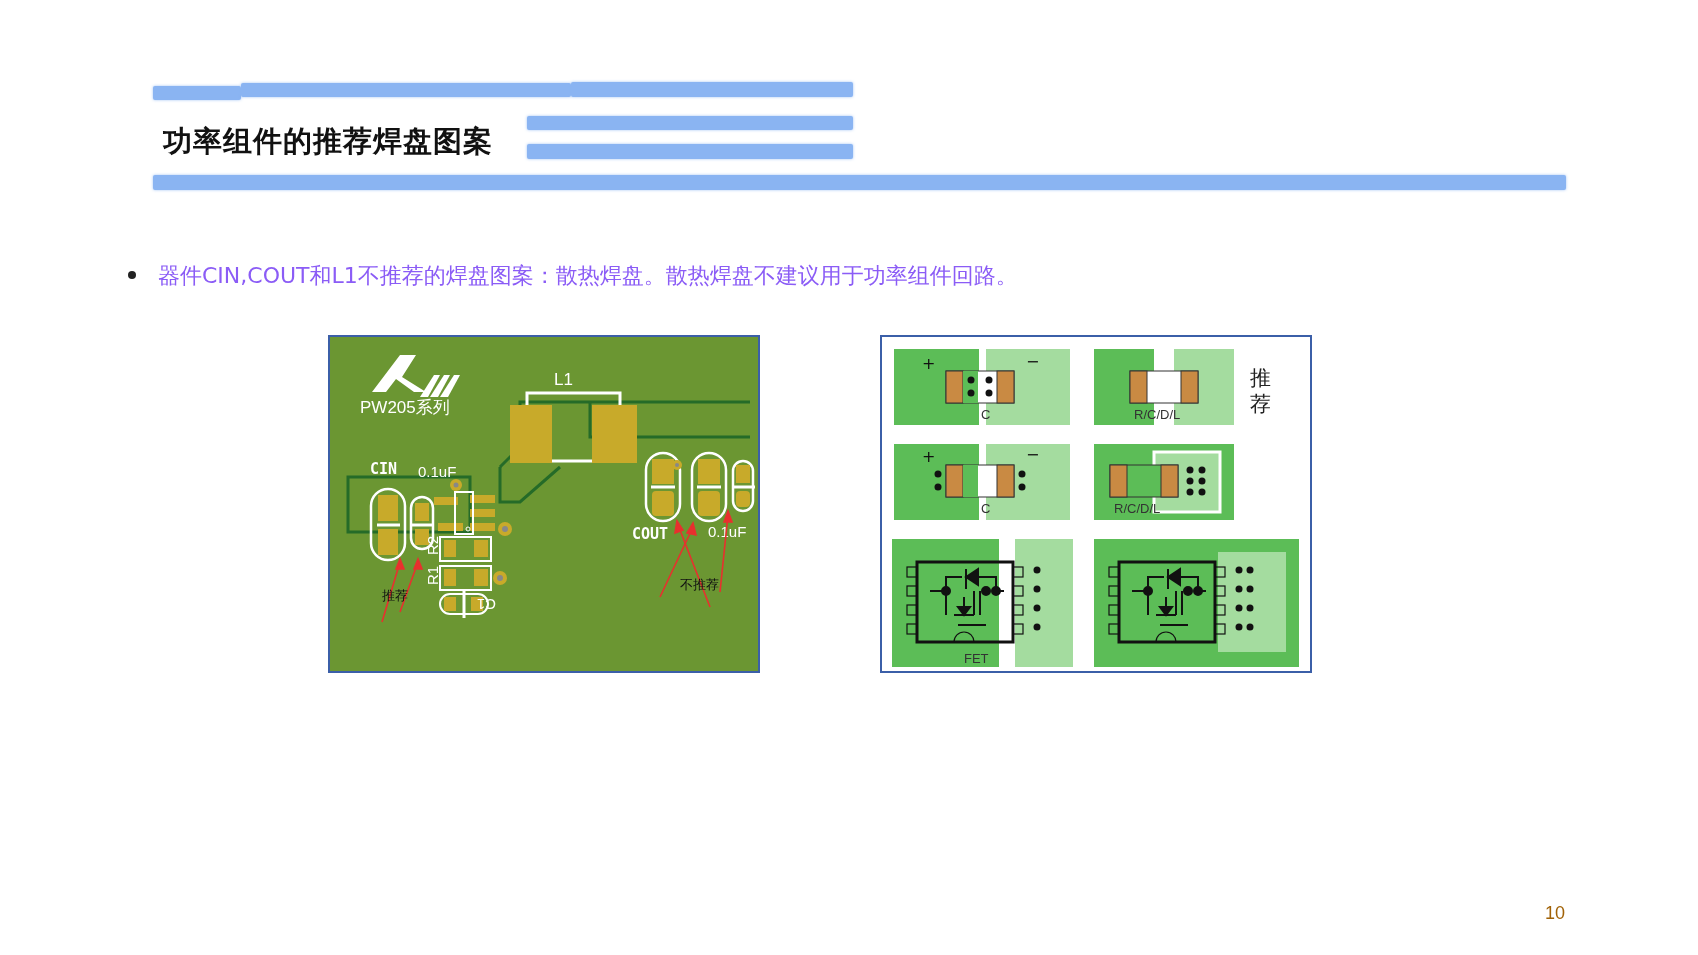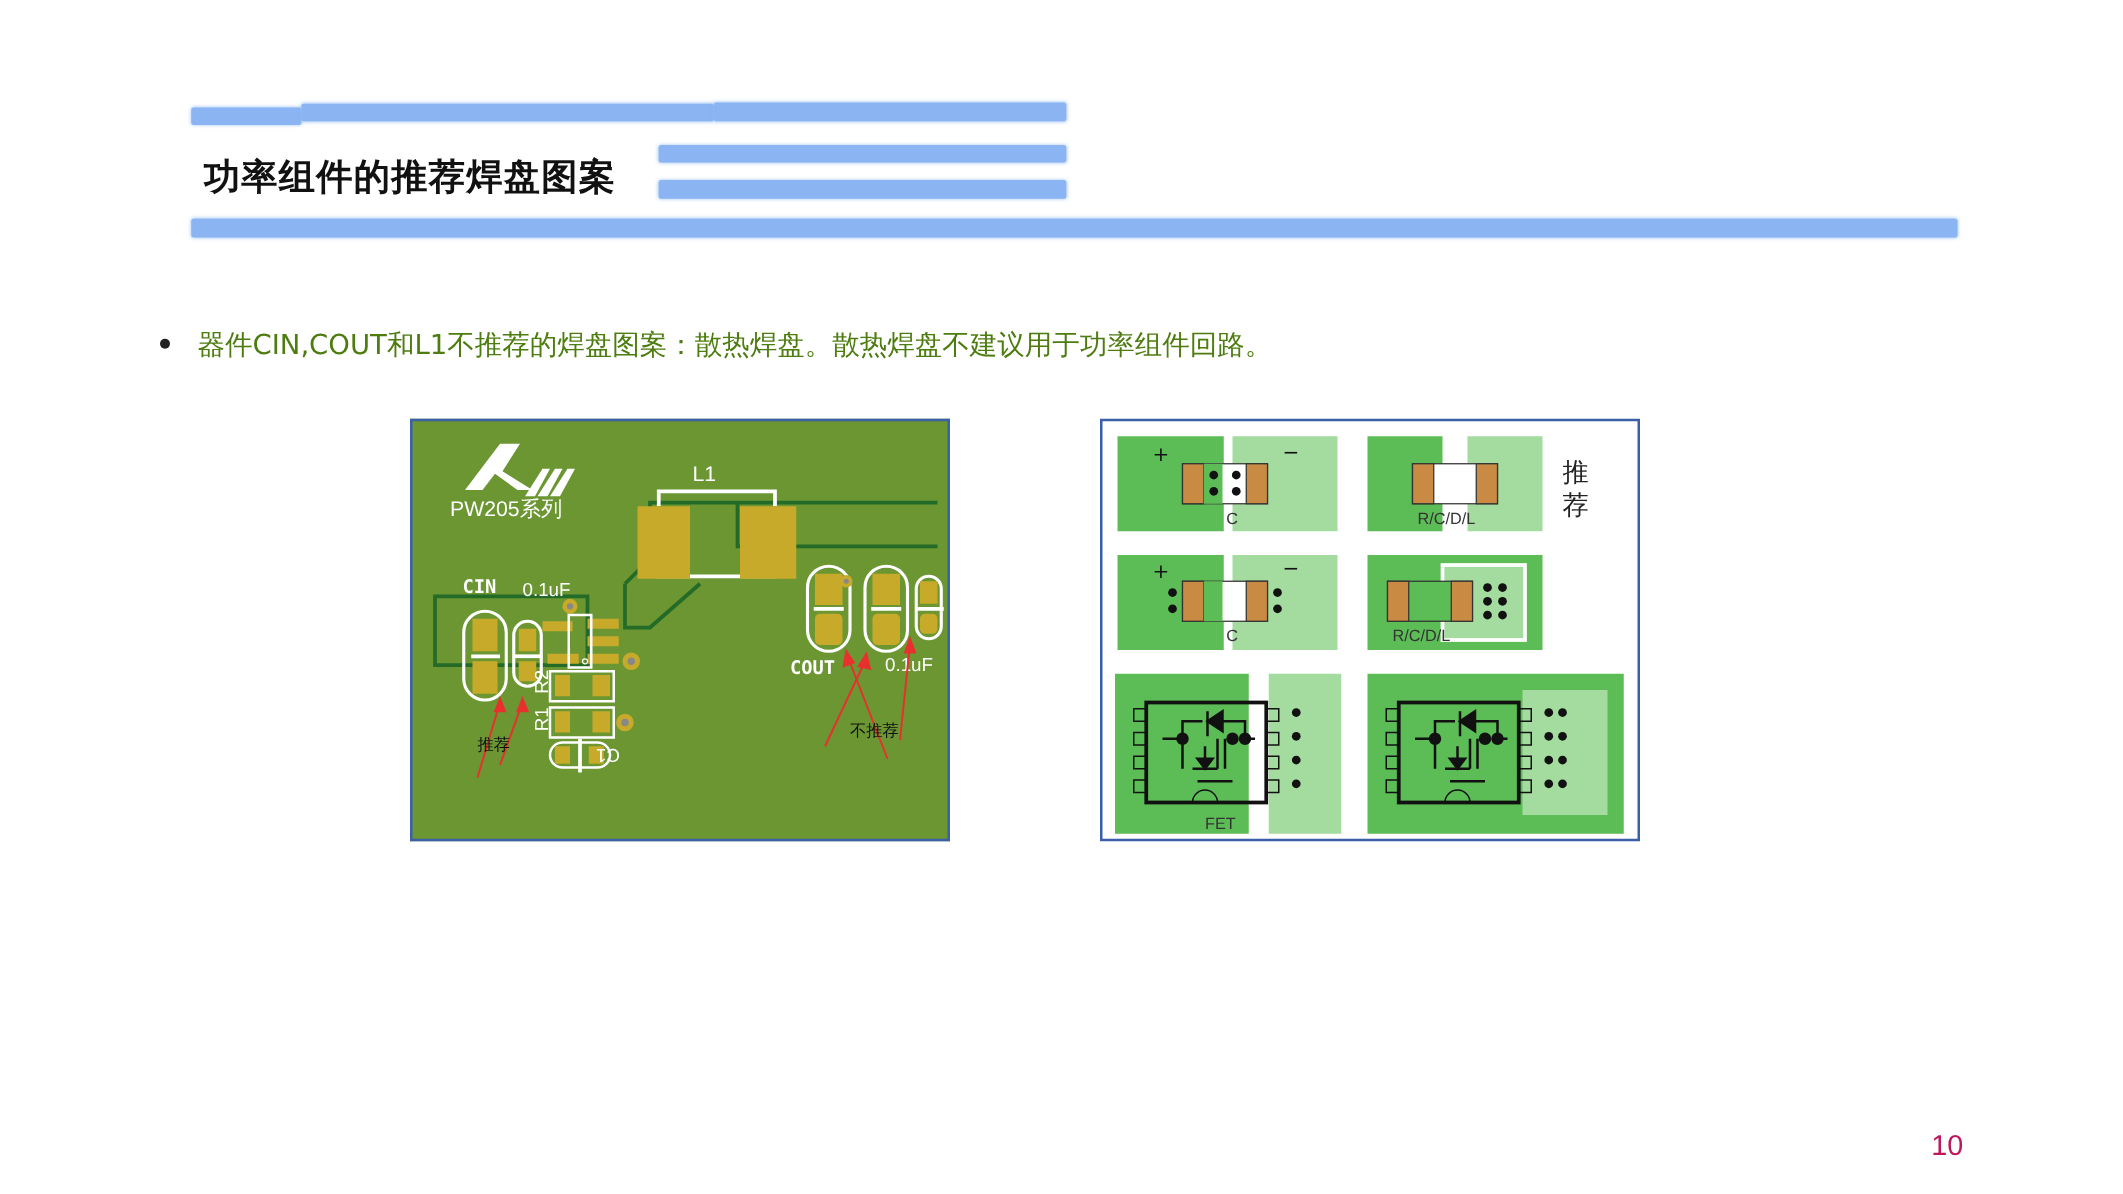--- a/index.html
+++ b/index.html
@@ -2,28 +2,28 @@
 <html><head>
 <meta charset="utf-8">
 <style>
   html, body { margin:0; padding:0; background:#ffffff; }
   body { width:1698px; height:955px; position:relative; overflow:hidden;
          font-family:"DejaVu Sans","Liberation Sans",sans-serif; color:#1a1a1a; }
   .bar { position:absolute; background:#8ab4f2; border-radius:2px;
          box-shadow:0 0 3px rgba(138,180,242,0.8); }
   .title { position:absolute; left:163px; top:122px; font-size:29px; font-weight:bold;
            letter-spacing:1px; color:#111; white-space:nowrap;font-family:Liberation Mono, monospace; }
-  .bullet-row { position:absolute; left:128px; top:261px; font-size:22px; color:#4d7c0f; white-space:nowrap; }
+  .bullet-row { position:absolute; left:128px; top:261px; font-size:22px; color:#8b5cf6; white-space:nowrap; }
   .bullet-dot { display:inline-block; width:8px; height:8px; border-radius:50%; background:#222;
                 margin-right:22px; vertical-align:middle; position:relative; top:-2px; }
   .figure { position:absolute; box-sizing:border-box; border:2px solid #3b5fa8; }
   .fig-left { left:328px; top:335px; width:432px; height:338px; background:#6b9632; }
   .fig-right { left:880px; top:335px; width:432px; height:338px; background:#ffffff; }
   .figure svg { position:absolute; left:0; top:0; }
-  .page-num { position:absolute; left:1545px; top:903px; font-size:23px; color:#be185d;
+  .page-num { position:absolute; left:1545px; top:903px; font-size:18px; color:#a16207;
               font-family:"Liberation Sans",sans-serif; }
 </style>
 </head>
 <body>
 
 <div class="bar" style="left:153px;top:86px;width:88px;height:14px;"></div>
 <div class="bar" style="left:241px;top:83px;width:330px;height:14px;"></div>
 <div class="bar" style="left:571px;top:82px;width:282px;height:15px;"></div>
 <div class="bar" style="left:527px;top:116px;width:326px;height:14px;"></div>
 <div class="bar" style="left:527px;top:144px;width:326px;height:15px;"></div>

